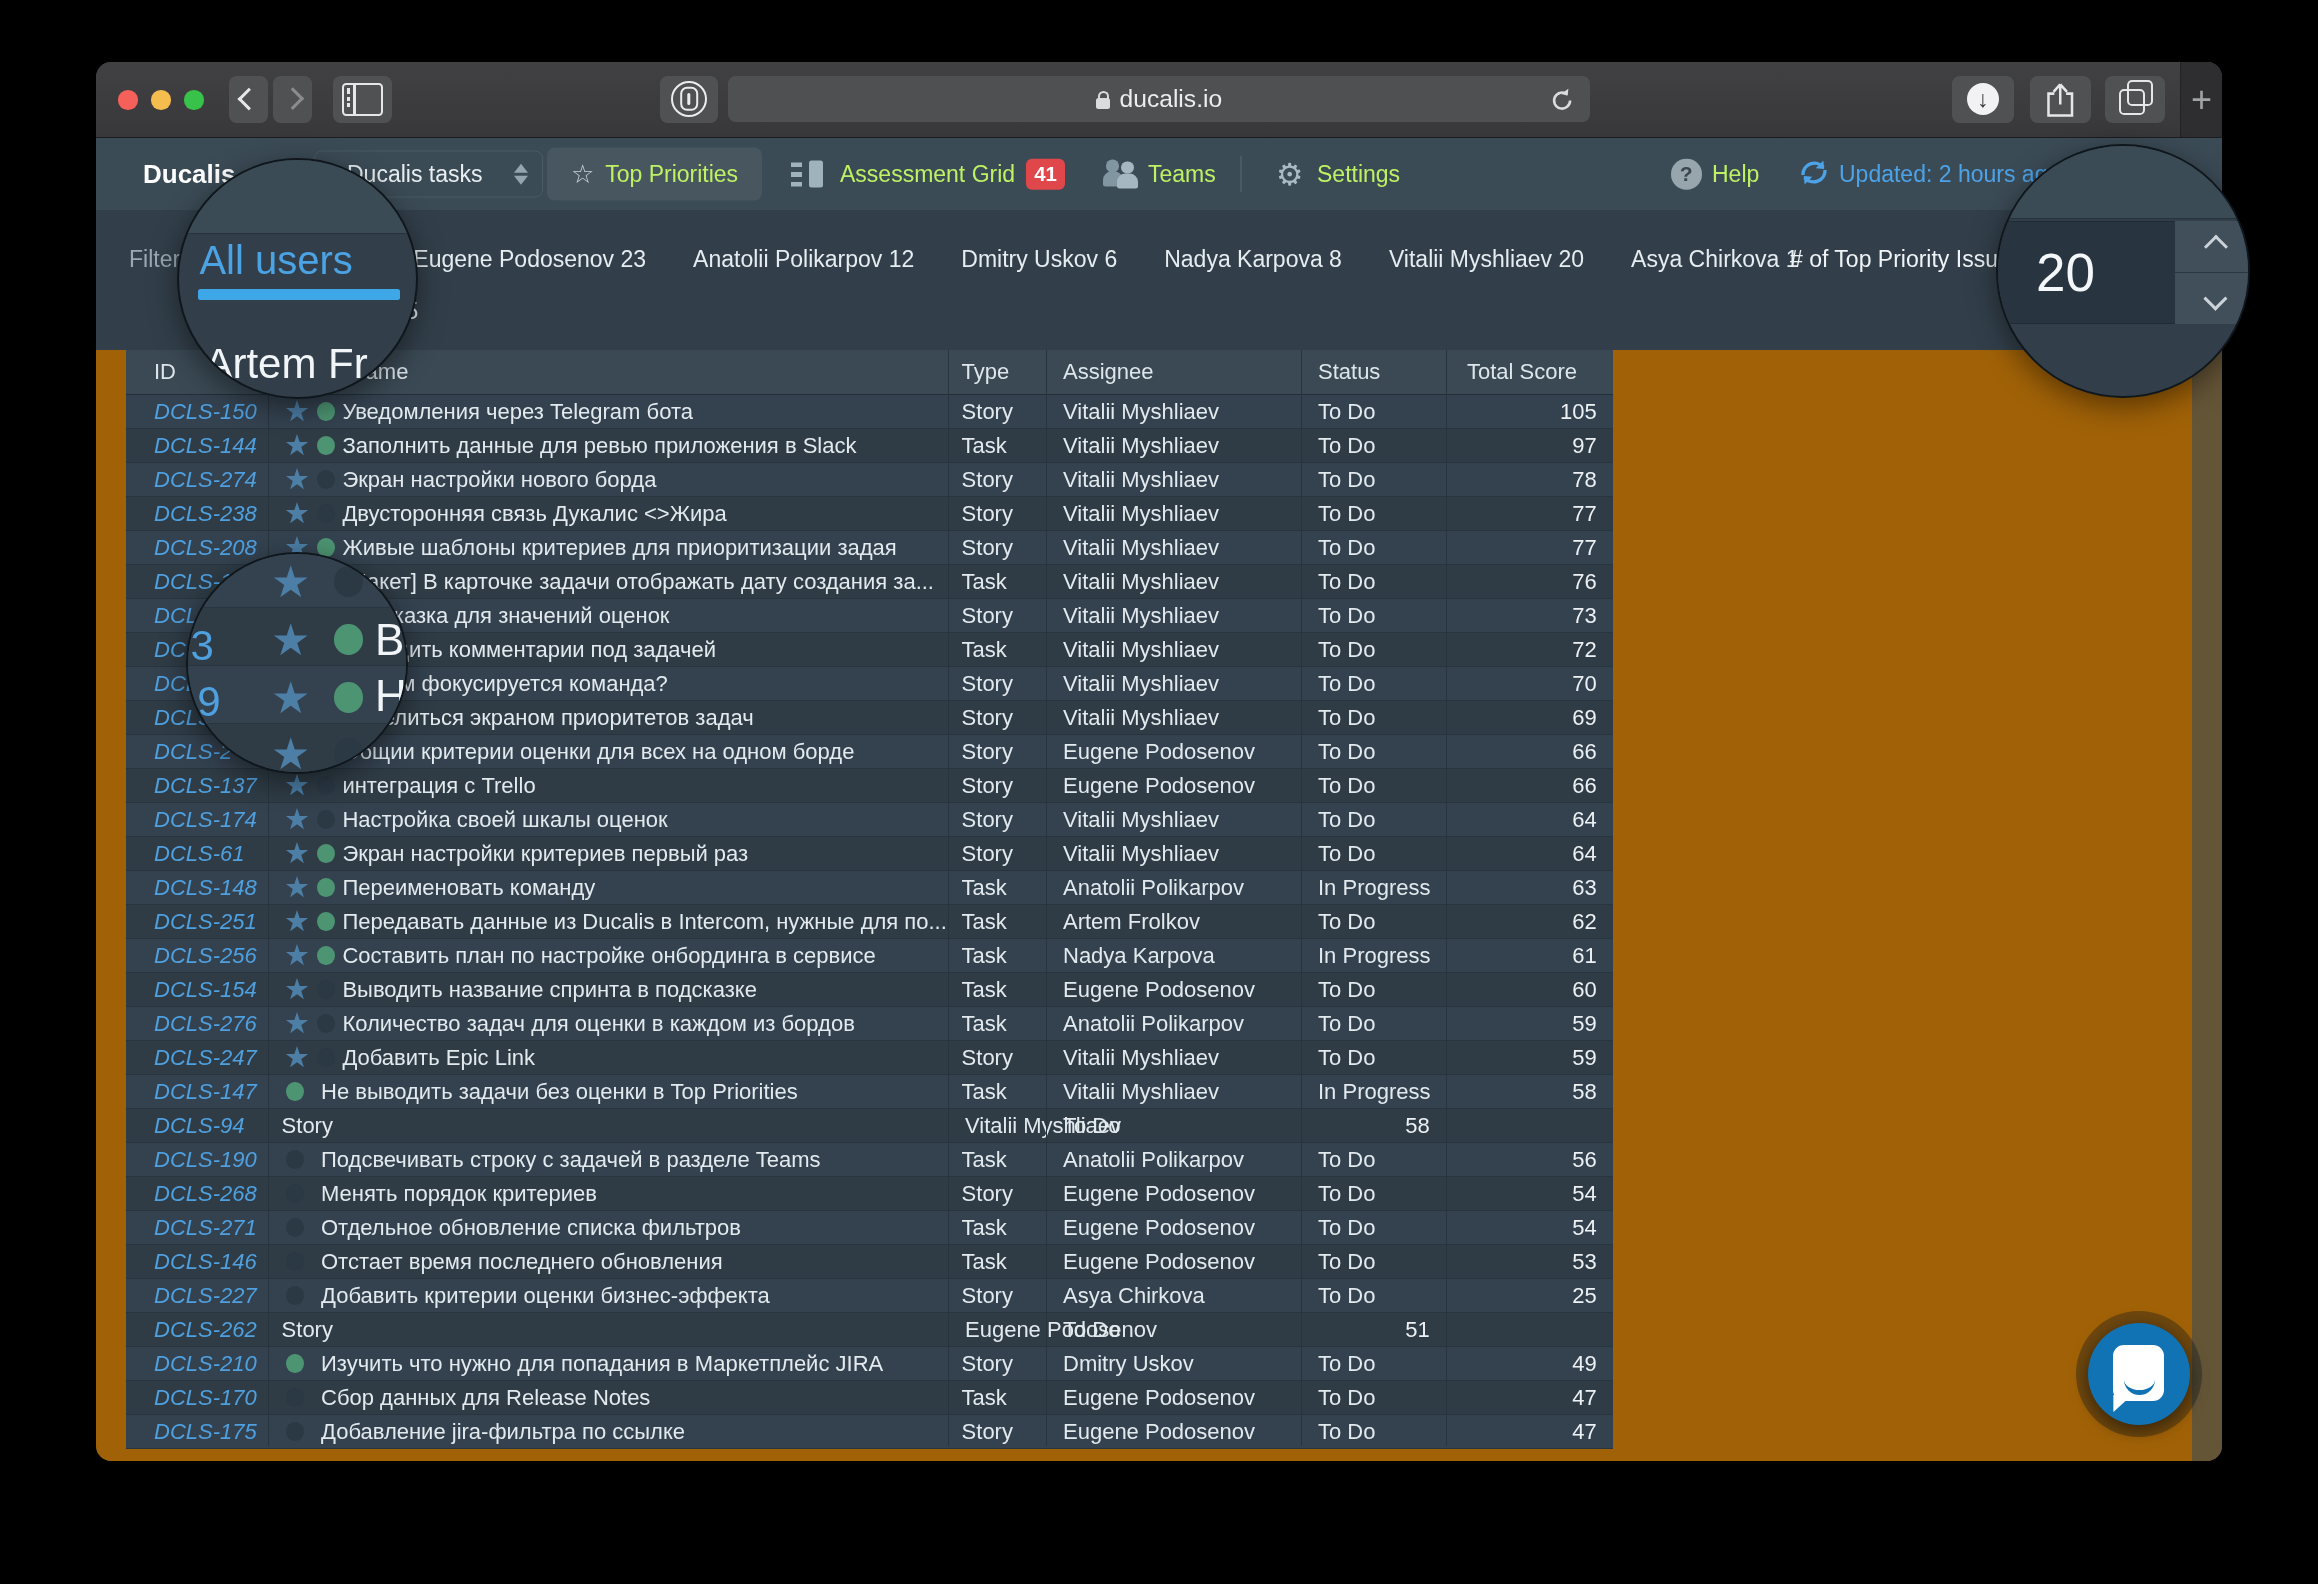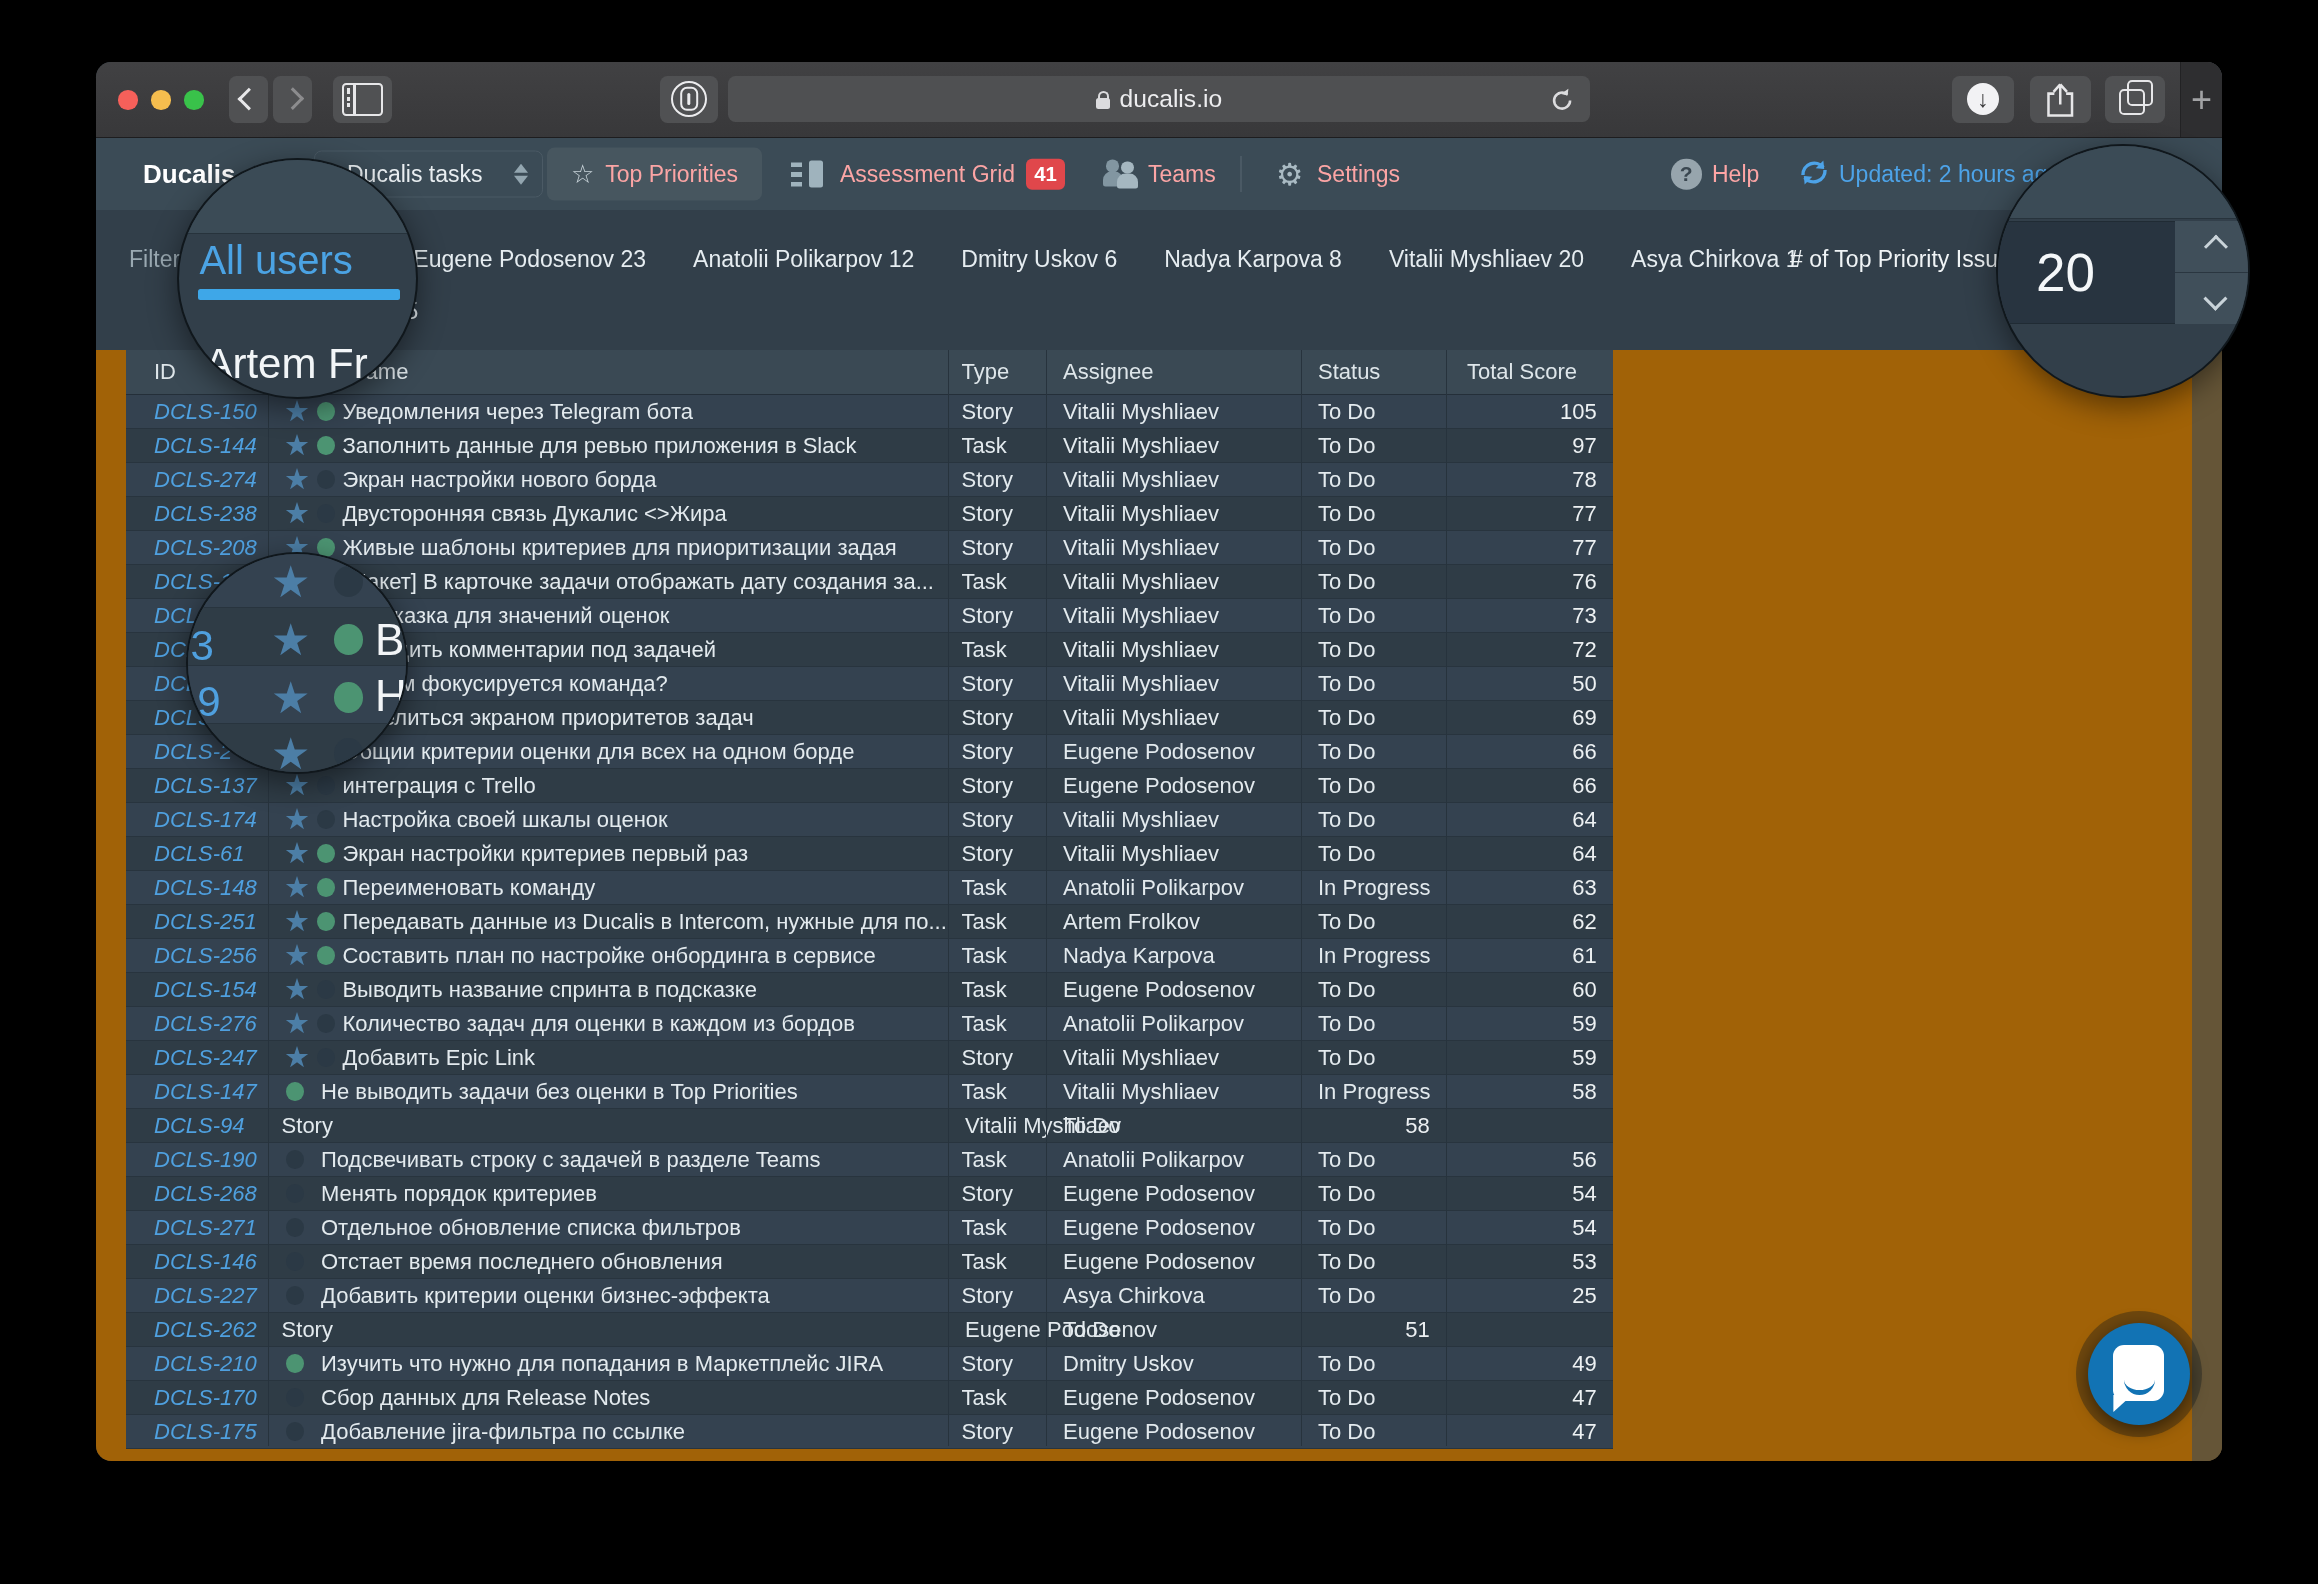--- a/index.html
+++ b/index.html
@@ -50,21 +50,21 @@
   .logo{left:47px;font-size:26px;font-weight:bold;color:#FFFFFF;}
   .board-select{left:218px;width:229px;height:47px;border:1.7px solid #4B5A65;border-radius:7.6px;box-sizing:border-box;}
   .board-select .bs-label{position:absolute;left:32px;top:50%;transform:translateY(-50%);
         color:#E9EEF1;font-size:23px;}
   .sort-arrows{position:absolute;right:13.6px;top:50%;transform:translateY(-50%);display:flex;flex-direction:column;gap:3.4px;}
   .tri-up{width:0;height:0;border-left:7.6px solid transparent;border-right:7.6px solid transparent;border-bottom:9.3px solid #93A6B0;}
   .tri-down{width:0;height:0;border-left:7.6px solid transparent;border-right:7.6px solid transparent;border-top:9.3px solid #93A6B0;}
   .tp-btn{left:451px;width:215px;height:53px;background:#47565F;border-radius:7.6px;
         display:flex;align-items:center;justify-content:center;gap:11px;}
   .tp-star{font-size:26px;color:#C9D4DA;}
-  .navlabel{color:#fca5a5;font-size:23px;}
+  .navlabel{color:#bef264;font-size:23px;}
   .ag-icon{left:695px;width:32px;height:29px;}
   .ag-icon .blk{position:absolute;right:0;top:0.8px;width:14.4px;height:27px;background:#9FB3BD;border-radius:2.5px;}
   .ag-icon .bars{position:absolute;left:0;top:2.5px;width:11px;height:24px;
         background:linear-gradient(#9FB3BD 18%,transparent 18%,transparent 41%,#9FB3BD 41%,#9FB3BD 59%,transparent 59%,transparent 82%,#9FB3BD 82%);}
   .badge{left:930px;width:39px;height:30.5px;background:#E0474B;border-radius:6px;color:#fff;
         font-size:20.4px;font-weight:bold;display:flex;align-items:center;justify-content:center;}
   .ppl{left:1007px;width:39px;height:29px;}
   .ppl .h1{position:absolute;left:3.4px;top:0;width:12.7px;height:12.7px;border-radius:50%;background:#8296A1;}
   .ppl .b1{position:absolute;left:0;top:12px;width:20.4px;height:15.3px;border-radius:8.5px 8.5px 2.5px 2.5px;background:#8296A1;}
   .ppl .h2{position:absolute;left:18px;top:1.7px;width:12.7px;height:12.7px;border-radius:50%;background:#A5B7C0;}
@@ -365,21 +365,21 @@
           <div class="grid trow">
             <span class="cid">DCL</span>
             <span class="cname">
               <span class="star">★</span>
               <span class="dot green"></span>
               <span class="nm">На чем фокусируется команда?</span>
             </span>
             <span class="ctype">Story</span>
             <span class="cassignee">Vitalii Myshliaev</span>
             <span class="cstatus">To Do</span>
-            <span class="cscore">50</span>
+            <span class="cscore">70</span>
           </div>
           <div class="grid trow">
             <span class="cid">DCLS</span>
             <span class="cname">
               <span class="star">★</span>
               <span class="dot dark"></span>
               <span class="nm">Поделиться экраном приоритетов задач</span>
             </span>
             <span class="ctype">Story</span>
             <span class="cassignee">Vitalii Myshliaev</span>

